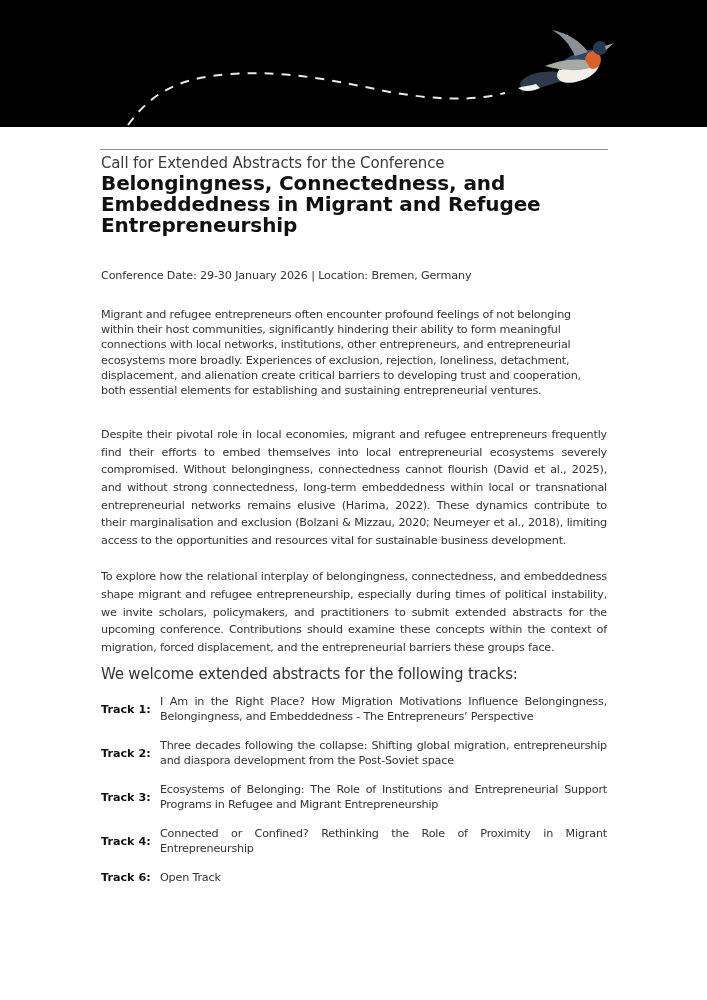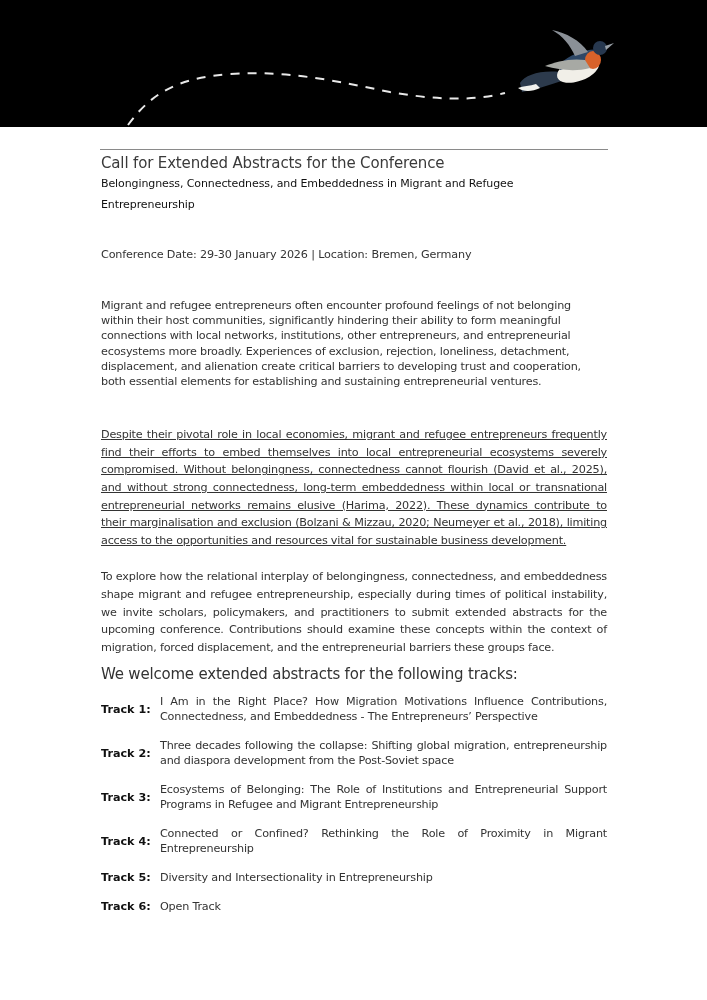--- a/index.html
+++ b/index.html
@@ -3,25 +3,25 @@
   <meta charset="utf-8">
   <style>
     html, body { margin: 0; padding: 0; background: #ffffff; }
     body { width: 707px; height: 1000px; position: relative; overflow: hidden;
            font-family: "DejaVu Sans", "Liberation Sans", sans-serif; color: #2b2b2b; }
     .banner { position: absolute; left: 0; top: 0; width: 707px; height: 127px; background: #000; }
     .banner svg { position: absolute; left: 0; top: 0; }
     .rule { position: absolute; left: 100px; top: 149px; width: 508px; height: 0; border-top: 1px solid #8a8a8a; }
     .content { position: absolute; left: 101px; top: 156px; width: 506px; }
     .kicker { font-size: 15px; color: #3a3a3a; line-height: 15px; letter-spacing: -0.15px; }
-    .title { font-size: 11px; font-weight: normal; color: #111; line-height: 21px; margin-top: 2px; letter-spacing: -0.1px; }
+    .title { font-size: 20px; font-weight: bold; color: #111; line-height: 21px; margin-top: 2px; letter-spacing: -0.1px; }
     .conf-line { font-size: 11.2px; color: #333; margin-top: 32px; line-height: 15px; letter-spacing: -0.15px; }
     .para { font-size: 11.2px; line-height: 15.2px; color: #333; letter-spacing: -0.2px; }
-    .p1 { margin-top: 36px; }
-    .p2 { margin-top: 37px; text-align: justify; line-height: 17.6px; text-decoration: underline; }
+    .p1 { margin-top: 24px; }
+    .p2 { margin-top: 28px; text-align: justify; line-height: 17.6px; }
     .p3 { margin-top: 19px; text-align: justify; line-height: 17.6px; }
     .tracks-intro { margin-top: 11px; font-size: 15px; color: #333; line-height: 15px; letter-spacing: -0.2px; }
     .tracks { margin-top: 12px; }
     .track { display: flex; font-size: 11.2px; line-height: 15px; margin-bottom: 14px; align-items: center; }
     .track-label { width: 59px; flex: none; font-weight: bold; color: #111; }
     .track-title { flex: 1; color: #333; text-align: justify; letter-spacing: -0.2px; }
   </style>
 </head>
 <body>
 
@@ -58,36 +58,32 @@
 
   <p class="para p1" style="margin-bottom:0">Migrant and refugee entrepreneurs often encounter profound feelings of not belonging within their host communities, significantly hindering their ability to form meaningful connections with local networks, institutions, other entrepreneurs, and entrepreneurial ecosystems more broadly. Experiences of exclusion, rejection, loneliness, detachment, displacement, and alienation create critical barriers to developing trust and cooperation, both essential elements for establishing and sustaining entrepreneurial ventures.</p>
   <p class="para p2" style="margin-bottom:0">Despite their pivotal role in local economies, migrant and refugee entrepreneurs frequently find their efforts to embed themselves into local entrepreneurial ecosystems severely compromised. Without belongingness, connectedness cannot flourish (David et al., 2025), and without strong connectedness, long-term embeddedness within local or transnational entrepreneurial networks remains elusive (Harima, 2022). These dynamics contribute to their marginalisation and exclusion (Bolzani &amp; Mizzau, 2020; Neumeyer et al., 2018), limiting access to the opportunities and resources vital for sustainable business development.</p>
   <p class="para p3" style="margin-bottom:0">To explore how the relational interplay of belongingness, connectedness, and embeddedness shape migrant and refugee entrepreneurship, especially during times of political instability, we invite scholars, policymakers, and practitioners to submit extended abstracts for the upcoming conference. Contributions should examine these concepts within the context of migration, forced displacement, and the entrepreneurial barriers these groups face.</p>
 
   <div class="tracks-intro">We welcome extended abstracts for the following tracks:</div>
 
   <div class="tracks">
     <div class="track">
       <span class="track-label">Track 1:</span>
-      <span class="track-title">I Am in the Right Place? How Migration Motivations Influence Contributions, Connectedness, and Embeddedness - The Entrepreneurs’ Perspective</span>
+      <span class="track-title">I Am in the Right Place? How Migration Motivations Influence Belongingness, Belongingness, and Embeddedness - The Entrepreneurs’ Perspective</span>
     </div>
     <div class="track">
       <span class="track-label">Track 2:</span>
       <span class="track-title">Three decades following the collapse: Shifting global migration, entrepreneurship and diaspora development from the Post-Soviet space</span>
     </div>
     <div class="track">
       <span class="track-label">Track 3:</span>
       <span class="track-title">Ecosystems of Belonging: The Role of Institutions and Entrepreneurial Support Programs in Refugee and Migrant Entrepreneurship</span>
     </div>
     <div class="track">
       <span class="track-label">Track 4:</span>
       <span class="track-title">Connected or Confined? Rethinking the Role of Proximity in Migrant Entrepreneurship</span>
     </div>
     <div class="track">
-      <span class="track-label">Track 5:</span>
-      <span class="track-title">Diversity and Intersectionality in Entrepreneurship</span>
-    </div>
-    <div class="track">
       <span class="track-label">Track 6:</span>
       <span class="track-title">Open Track</span>
     </div>
   </div>
 </div>
 
 </body></html>

